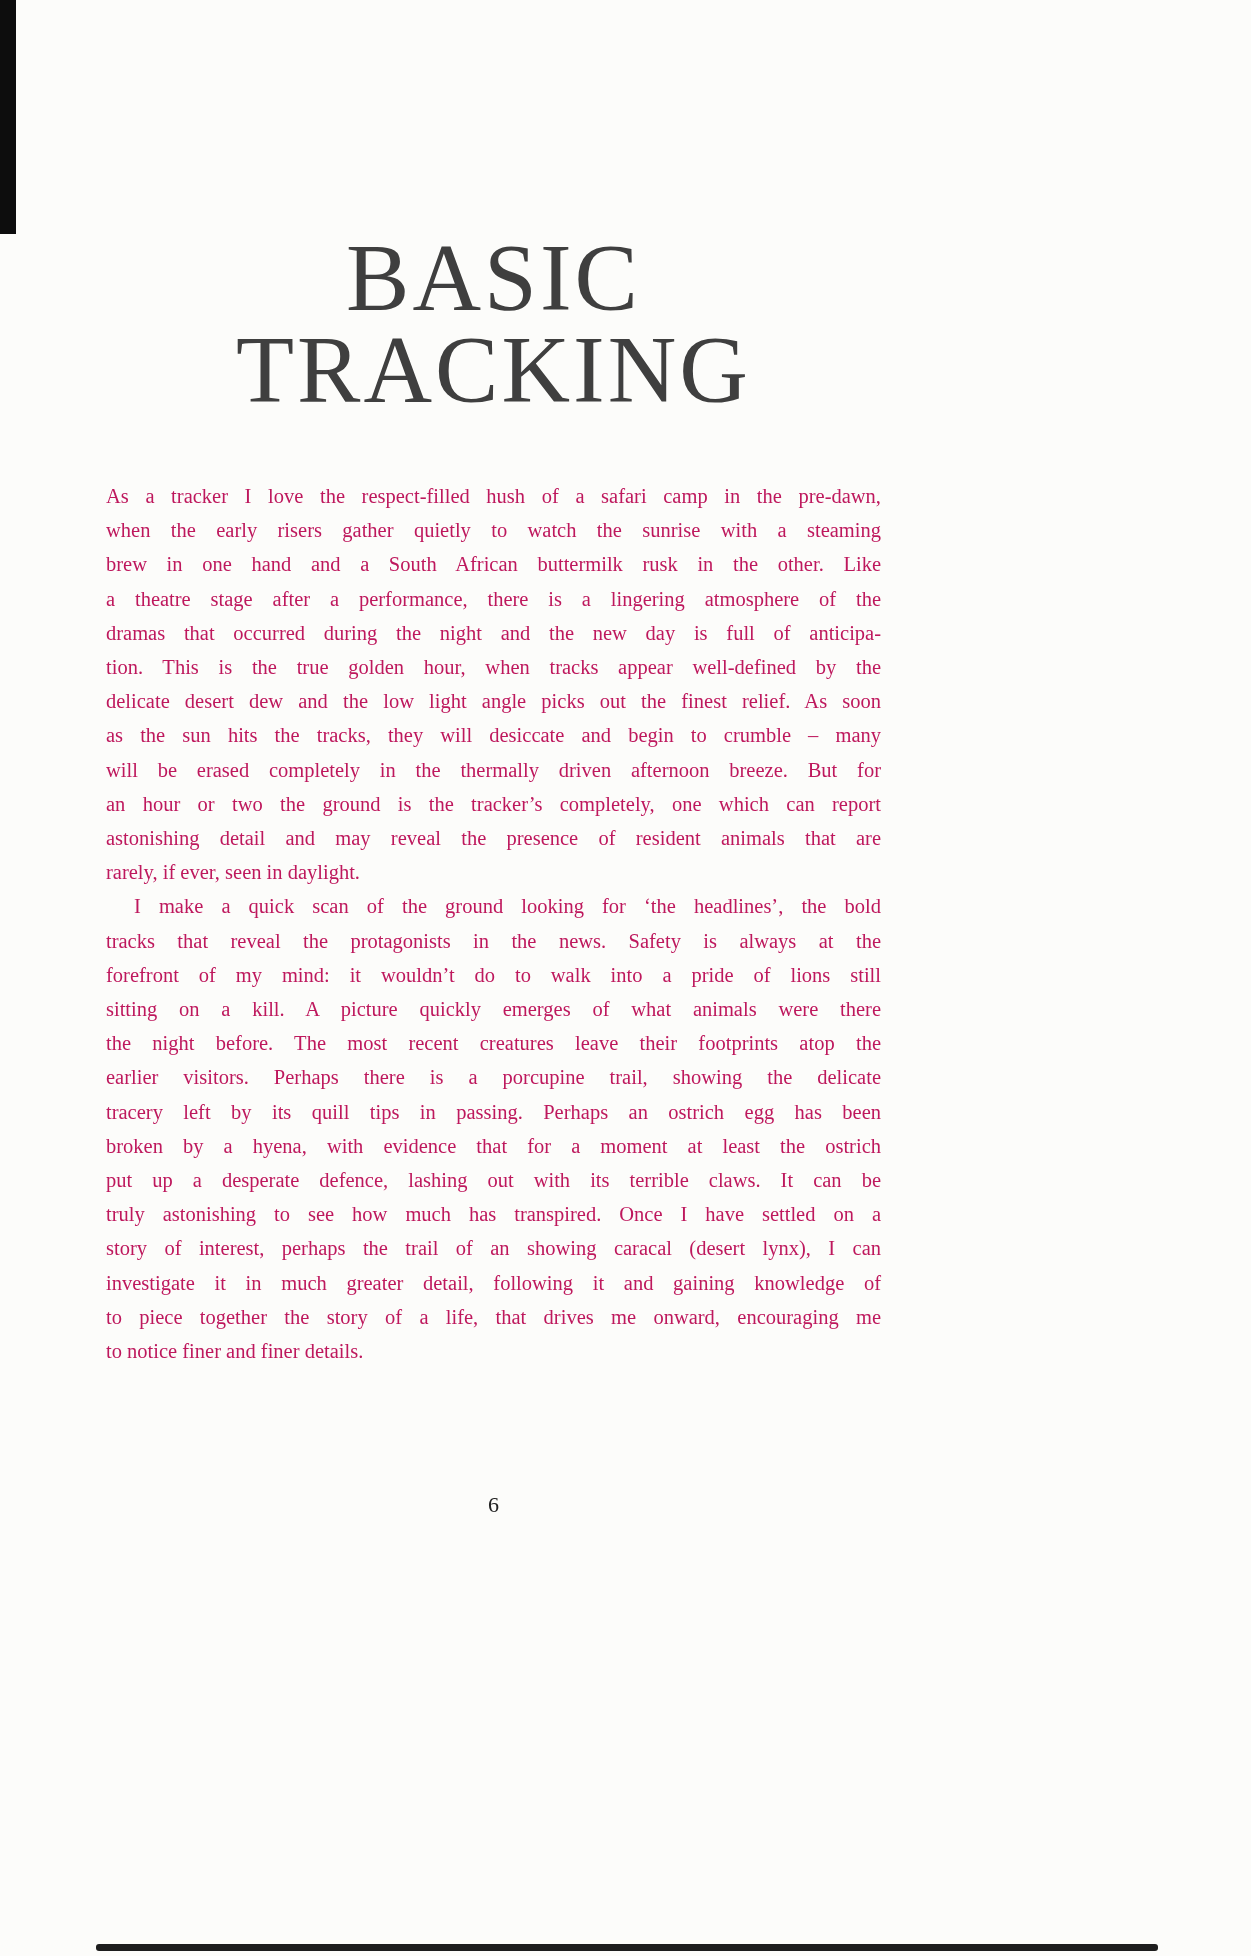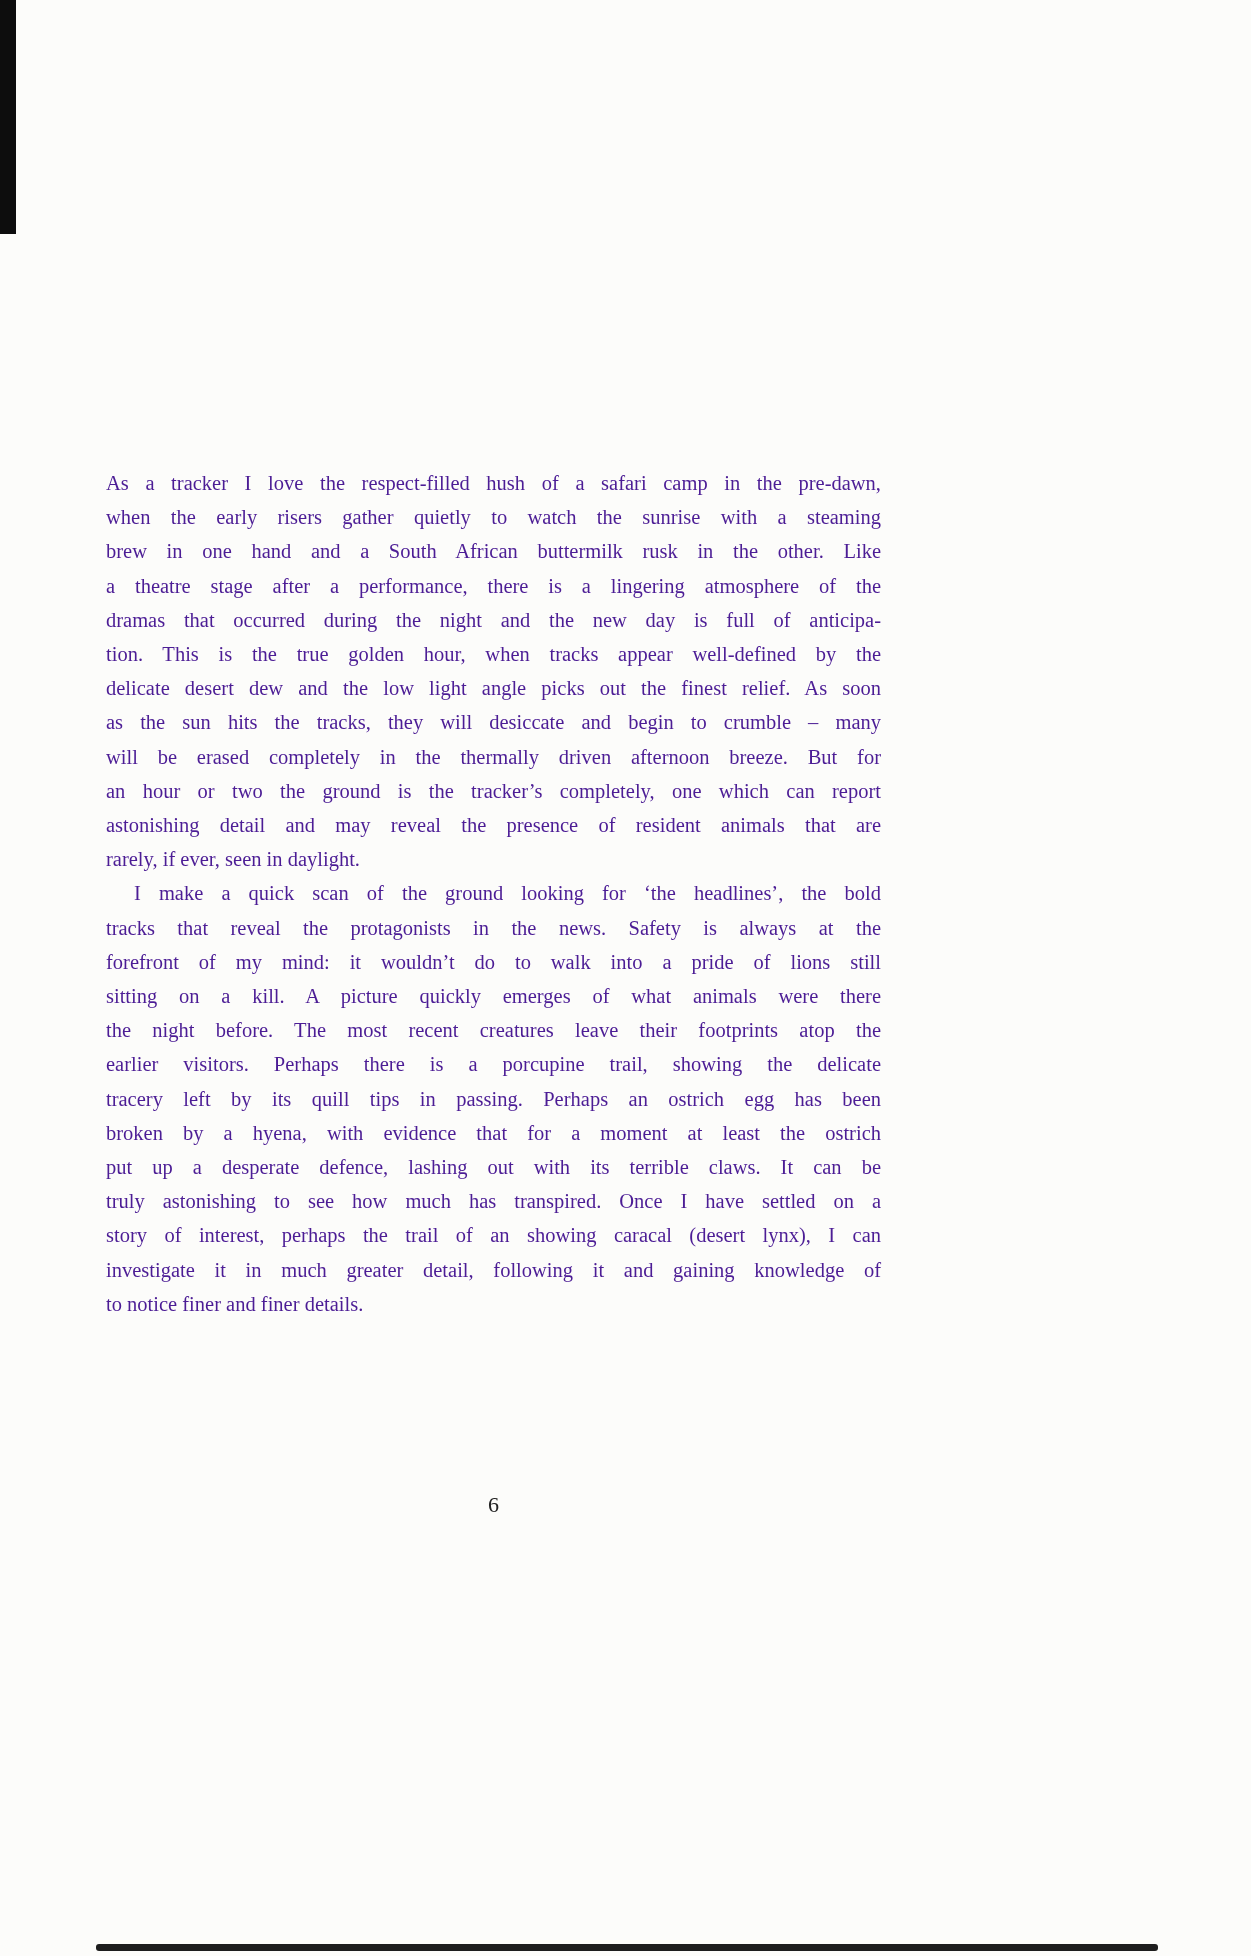--- a/index.html
+++ b/index.html
@@ -49,25 +49,25 @@
   .title-line {
     display: block;
     font-size: 95px;
     line-height: 92px;
     letter-spacing: 3px;
   }
   
   .body-text {
     position: absolute;
     left: 106px;
-    top: 466px;
+    top: 479px;
     width: 775px;
     font-size: 20.5px;
     line-height: 34.2px;
-    color: #4c1d95;
+    color: #be185d;
   }
   .line {
     text-align: justify;
     white-space: normal;
   }
   .line.just {
     text-align-last: justify;
   }
   .line.indent {
     text-indent: 28px;
@@ -83,20 +83,24 @@
     color: #222;
   }
 </style>
 </head>
 <body>
 
 <div class="page">
 
   <div class="artifact-left"></div>
 
+  <h1 class="title">
+    <span class="title-line">BASIC</span>
+    <span class="title-line">TRACKING</span>
+  </h1>
 
   <div class="body-text">
     <div class="paragraph">
         <div class="line just">As a tracker I love the respect-filled hush of a safari camp in the pre-dawn,</div>
         <div class="line just">when the early risers gather quietly to watch the sunrise with a steaming</div>
         <div class="line just">brew in one hand and a South African buttermilk rusk in the other. Like</div>
         <div class="line just">a theatre stage after a performance, there is a lingering atmosphere of the</div>
         <div class="line just">dramas that occurred during the night and the new day is full of anticipa-</div>
         <div class="line just">tion. This is the true golden hour, when tracks appear well-defined by the</div>
         <div class="line just">delicate desert dew and the low light angle picks out the finest relief. As soon</div>
@@ -112,20 +116,21 @@
         <div class="line just">forefront of my mind: it wouldn’t do to walk into a pride of lions still</div>
         <div class="line just">sitting on a kill. A picture quickly emerges of what animals were there</div>
         <div class="line just">the night before. The most recent creatures leave their footprints atop the</div>
         <div class="line just">earlier visitors. Perhaps there is a porcupine trail, showing the delicate</div>
         <div class="line just">tracery left by its quill tips in passing. Perhaps an ostrich egg has been</div>
         <div class="line just">broken by a hyena, with evidence that for a moment at least the ostrich</div>
         <div class="line just">put up a desperate defence, lashing out with its terrible claws. It can be</div>
         <div class="line just">truly astonishing to see how much has transpired. Once I have settled on a</div>
         <div class="line just">story of interest, perhaps the trail of an showing caracal (desert lynx), I can</div>
         <div class="line just">investigate it in much greater detail, following it and gaining knowledge of</div>
+        <div class="line just">to piece together the story of a life, that drives me onward, encouraging me</div>
         <div class="line">to notice finer and finer details.</div>
       </div>
   </div>
 
   <div class="pagenum">6</div>
 
   <div class="artifact-bottom"></div>
 
 </div>
 

